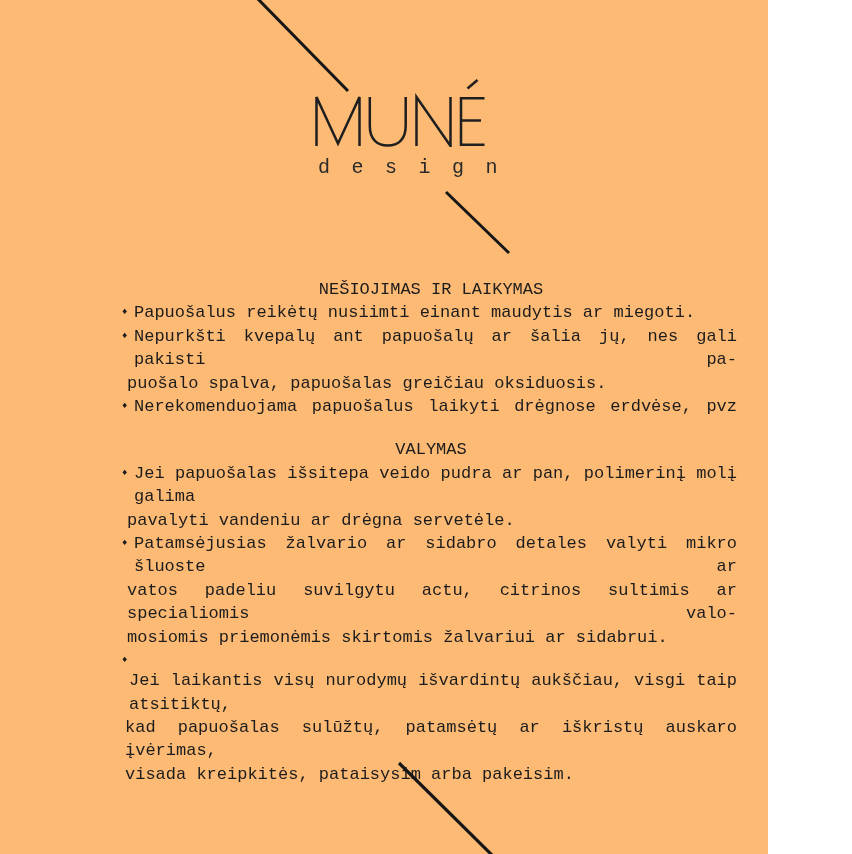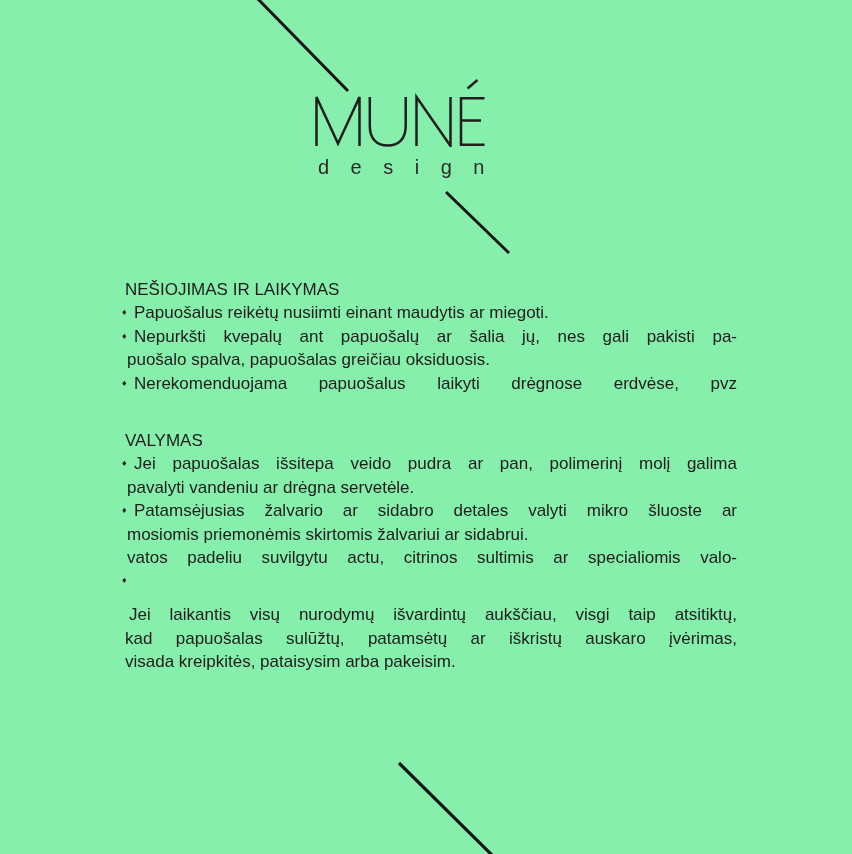--- a/index.html
+++ b/index.html
@@ -1,22 +1,22 @@
 <!DOCTYPE html>
 <html lang="lt"><head>
 <meta charset="utf-8">
 <style>
   html, body { margin: 0; padding: 0; background: #ffffff; }
   .page {
     position: relative;
-    width: 852px;
+    width: 768px;
     height: 854px;
-    background: #86efac;
+    background: #fdba74;
     overflow: hidden;
-    font-family: Liberation Sans, sans-serif;
+    font-family: Liberation Mono, monospace;
     color: #1c1c1c;
   }
   .decor { position: absolute; left: 0; top: 0; }
 
   
   .logo { position: absolute; left: 315px; top: 79px; }
   .sr-only {
     position: absolute; width: 1px; height: 1px;
     overflow: hidden; clip: rect(0 0 0 0); white-space: nowrap;
   }
@@ -24,22 +24,22 @@
     position: absolute; left: 318px; top: 156px;
     font-size: 20px; font-weight: 300; letter-spacing: 21.5px;
     color: #2a2a2a; white-space: nowrap;
   }
 
   
   .content {
     position: absolute; left: 125px; top: 278px; width: 612px;
     font-size: 17px; line-height: 23.4px;
   }
-  .section + .section { margin-top: 34px; }
-  .heading { font-weight: 400; }
+  .section + .section { margin-top: 20px; }
+  .heading { font-weight: 400; text-align: center; }
   .line { position: relative; }
   .just { text-align: justify; text-align-last: justify; }
   .bullet-item .first { padding-left: 9px; }
   .bullet-item .cont  { padding-left: 2px; }
   .blt {
     position: absolute; left: -3px; top: 0;
     font-size: 9px; line-height: 23.4px; color: #1c1c1c;
   }
   .para .p-first { padding-left: 4px; }
 </style>
@@ -85,22 +85,22 @@
     </section>
 
     <section class="section">
       <div class="heading">VALYMAS</div>
       <div class="bullet-item">
         <div class="line first just"><span class="blt">♦</span><span>Jei papuošalas išsitepa veido pudra ar pan, polimerinį molį galima</span></div>
         <div class="line cont">pavalyti vandeniu ar drėgna servetėle.</div>
       </div>
       <div class="bullet-item">
         <div class="line first just"><span class="blt">♦</span><span>Patamsėjusias žalvario ar sidabro detales valyti mikro šluoste ar</span></div>
+        <div class="line cont just">vatos padeliu suvilgytu actu, citrinos sultimis ar specialiomis valo-</div>
         <div class="line cont">mosiomis priemonėmis skirtomis žalvariui ar sidabrui.</div>
-        <div class="line cont just">vatos padeliu suvilgytu actu, citrinos sultimis ar specialiomis valo-</div>
       </div>
       <div class="bullet-item">
         <div class="line first just"><span class="blt">♦</span></div>
       </div>
     </section>
 
     <section class="section para">
       <div class="line p-first just">Jei laikantis visų nurodymų išvardintų aukščiau, visgi taip atsitiktų,</div>
       <div class="line just">kad papuošalas sulūžtų, patamsėtų ar iškristų auskaro įvėrimas,</div>
       <div class="line">visada kreipkitės, pataisysim arba pakeisim.</div>

